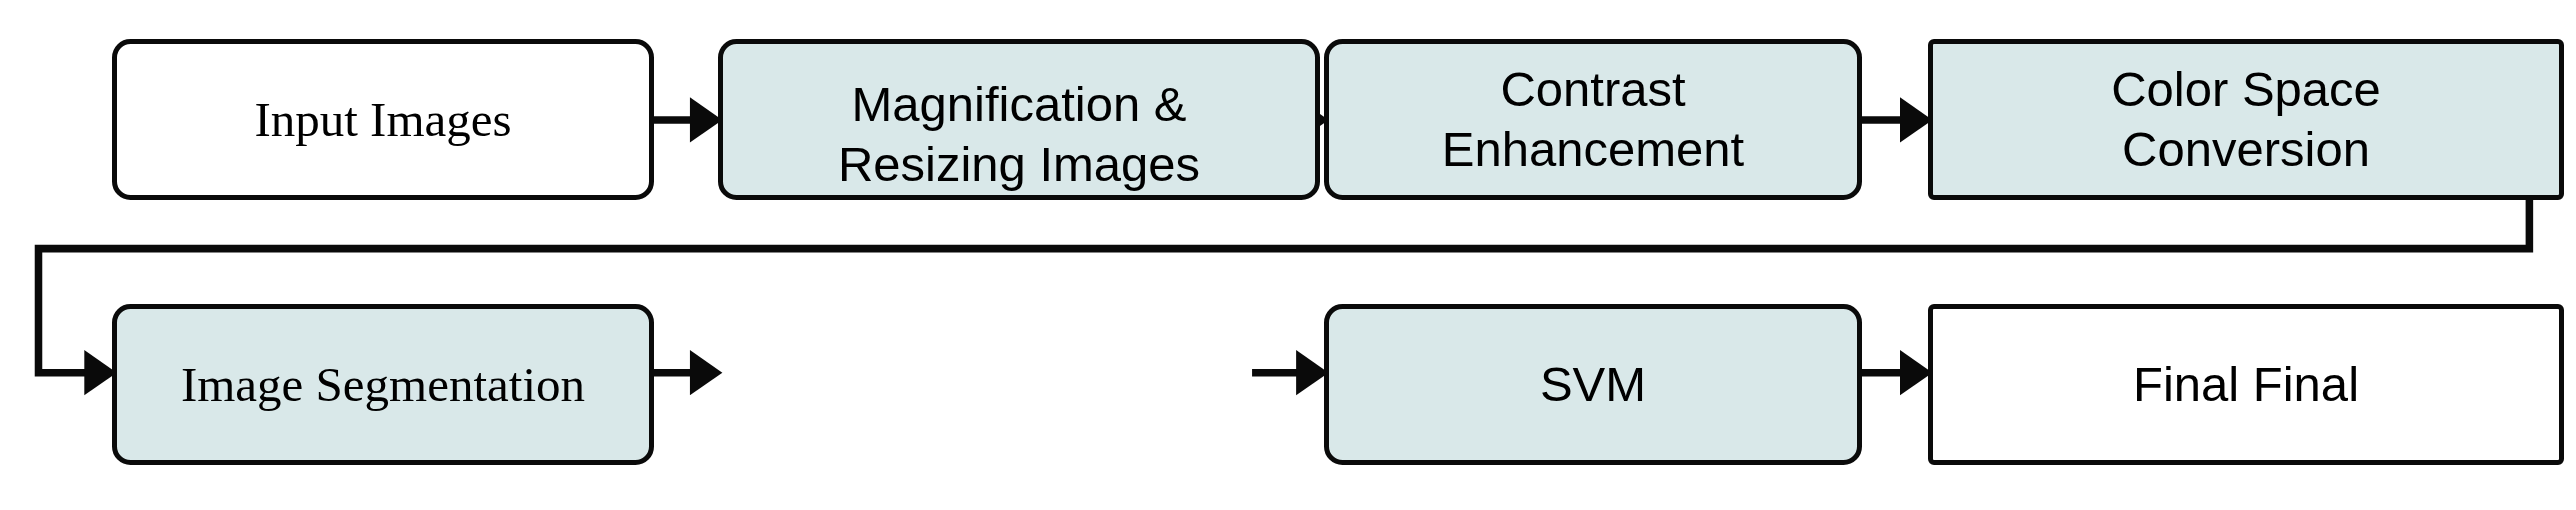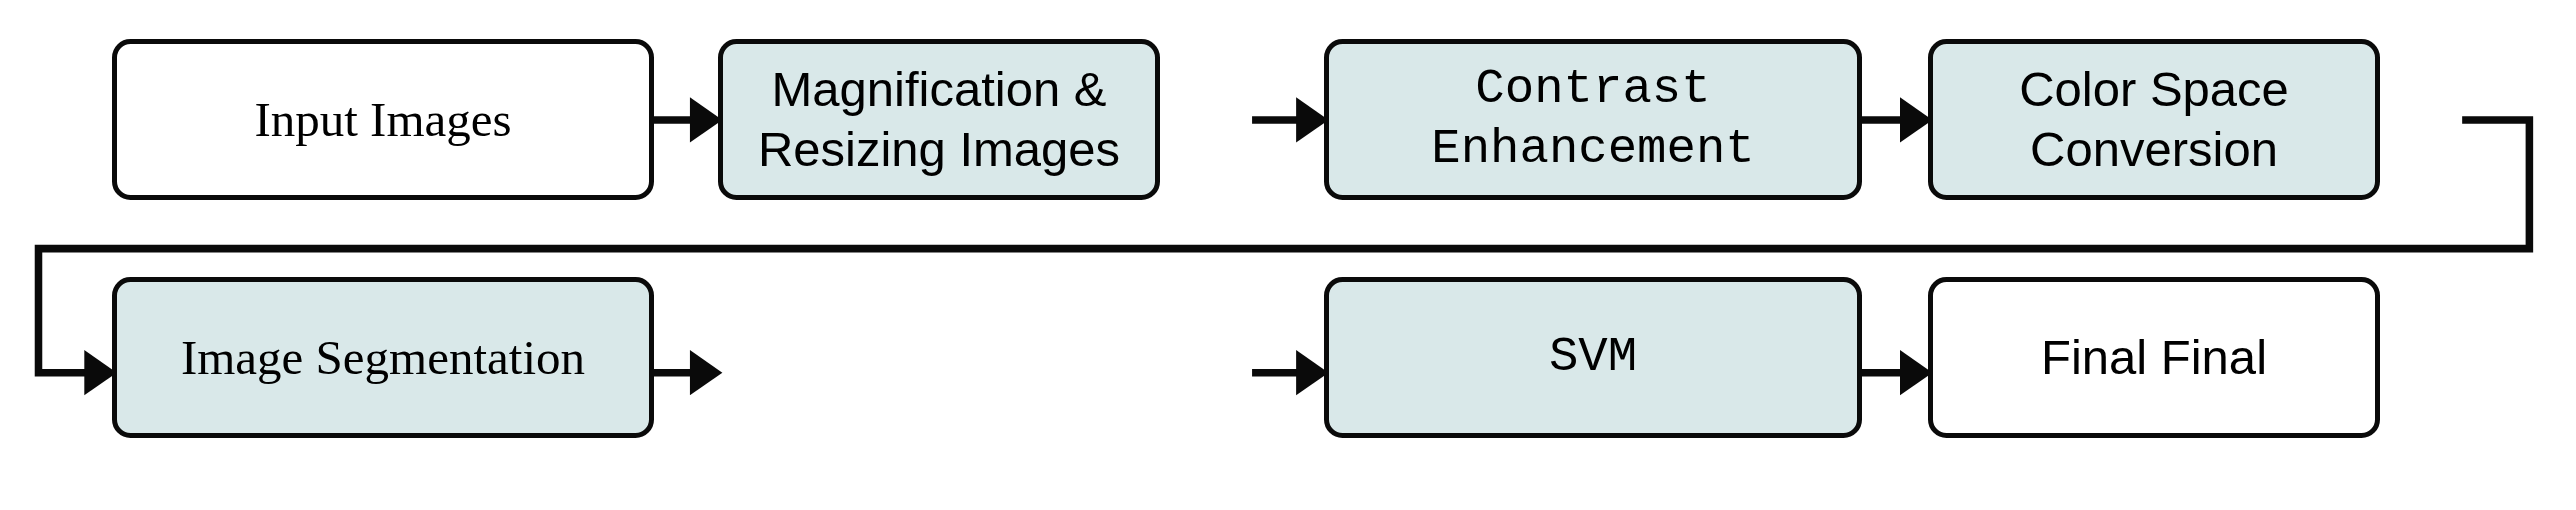--- a/index.html
+++ b/index.html
@@ -33,25 +33,25 @@
     font-size: 49px;
     font-weight: 500;
     line-height: 1.22;
     color: #000000;
     white-space: pre-line;
   }
   .node.plain  { background: var(--node-fill-plain, #ffffff); }
   .node.tinted { background: var(--node-fill-tinted, #d9e8e9); }
 
   .row1 { top: 39px; }
-  .row2 { top: 277px; }
+  .row2 { top: 304px; }
   .col1 { left: 112px;  width: 542px; font-family: Liberation Serif, serif; }
-  .col2 { left: 718px; width: 442px; }
-  .col3 { left: 1324px; width: 538px; font-family: Liberation Mono, monospace; }
-  .col4 { left: 1928px; width: 452px; }
+  .col2 { left: 718px; width: 602px; align-items: flex-end; }
+  .col3 { left: 1324px; width: 538px; }
+  .col4 { left: 1928px; width: 636px; border-radius: 6px; }
 
   svg.connectors {
     position: absolute;
     top: 0; left: 0;
     width: 2576px;
     height: 510px;
     pointer-events: none;
   }
   .connector {
     stroke: var(--connector, #000000);

